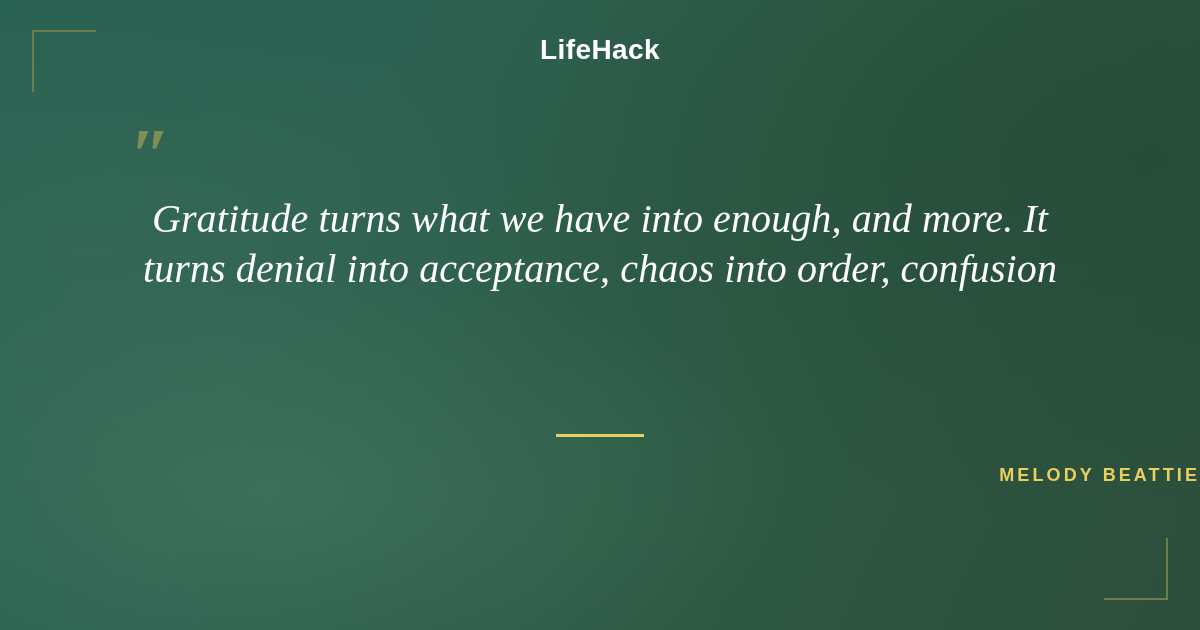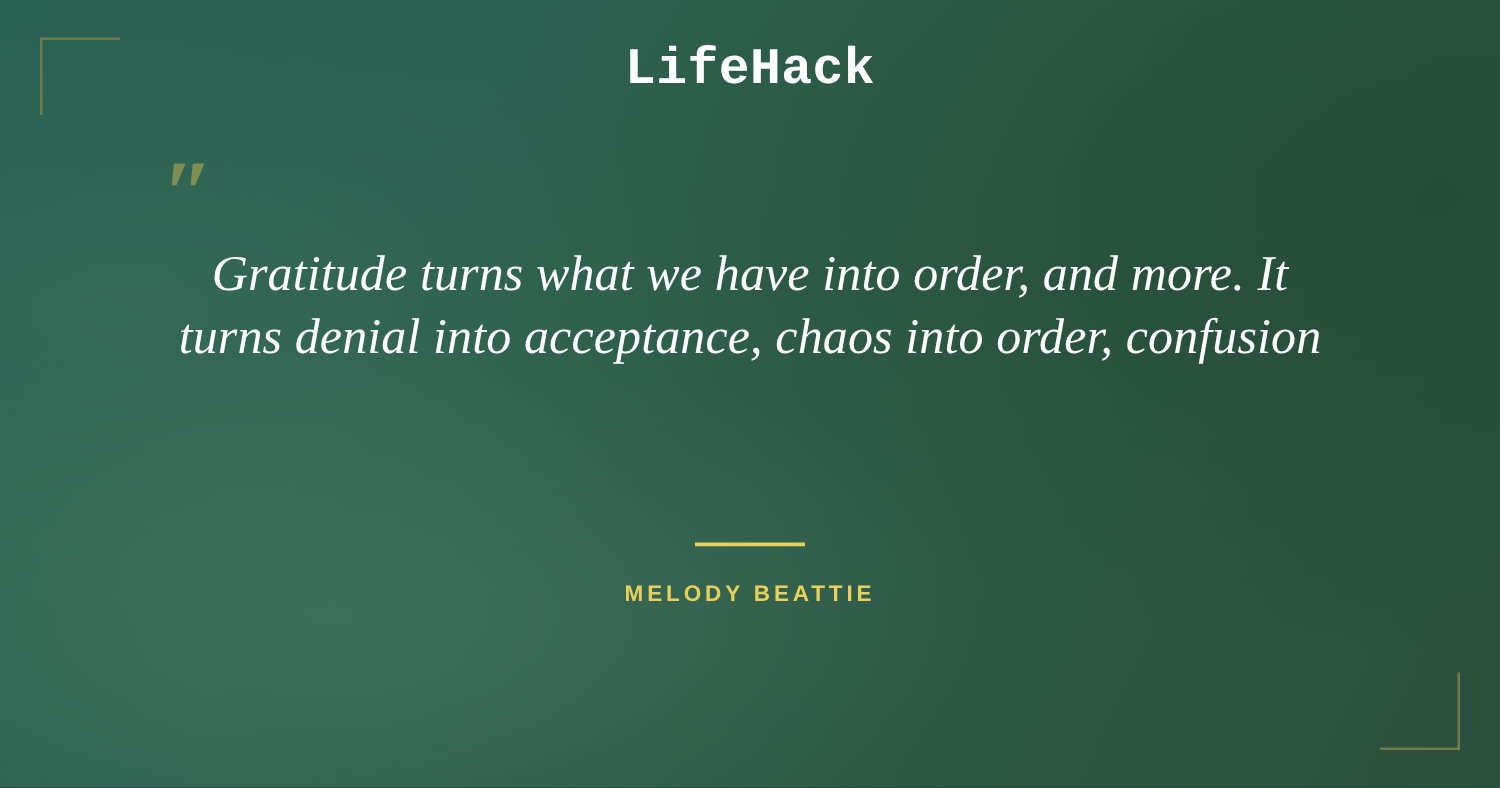--- a/index.html
+++ b/index.html
@@ -44,22 +44,22 @@
     border-right: 2px solid #6e7d4c;
   }
 
   
   .logo {
     position: absolute;
     top: 36px;
     left: 0;
     width: 1200px;
     text-align: center;
-    font-family: Liberation Mono, monospace;
-    font-size: 41px;
+    font-family: Liberation Sans, sans-serif;
+    font-size: 28px;
     font-weight: 700;
     letter-spacing: 0.4px;
     color: #ffffff;
     line-height: 1;
   }
 
   
   .quote-block {
     position: absolute;
     top: 118px;
@@ -108,21 +108,21 @@
     width: 88px;
     height: 3px;
     background: #e8cf5e;
   }
 
   .author {
     position: absolute;
     top: 464px;
     left: 0;
     width: 1200px;
-    text-align: center;
+    text-align: right;
     font-family: "Liberation Sans", sans-serif;
     font-size: 18px;
     font-weight: 700;
     letter-spacing: 3.1px;
     color: #e8cf5e;
     line-height: 22px;
   }
 </style>
 </head>
 <body>
@@ -132,21 +132,21 @@
   <div class="corner corner-tl"></div>
   <div class="corner corner-br"></div>
 
   <div class="logo">LifeHack</div>
 
   <div class="quote-block">
 
     <div class="quote-mark">″</div>
 
     <div class="quote-text">
-      <span class="qline">Gratitude turns what we have into order, and more. It</span>
+      <span class="qline">Gratitude turns what we have into enough, and more. It</span>
       <span class="qline">turns denial into acceptance, chaos into order, confusion</span>
     </div>
 
   </div>
 
   <div class="divider"></div>
 
   <div class="author">MELODY BEATTIE</div>
 
 </div>

